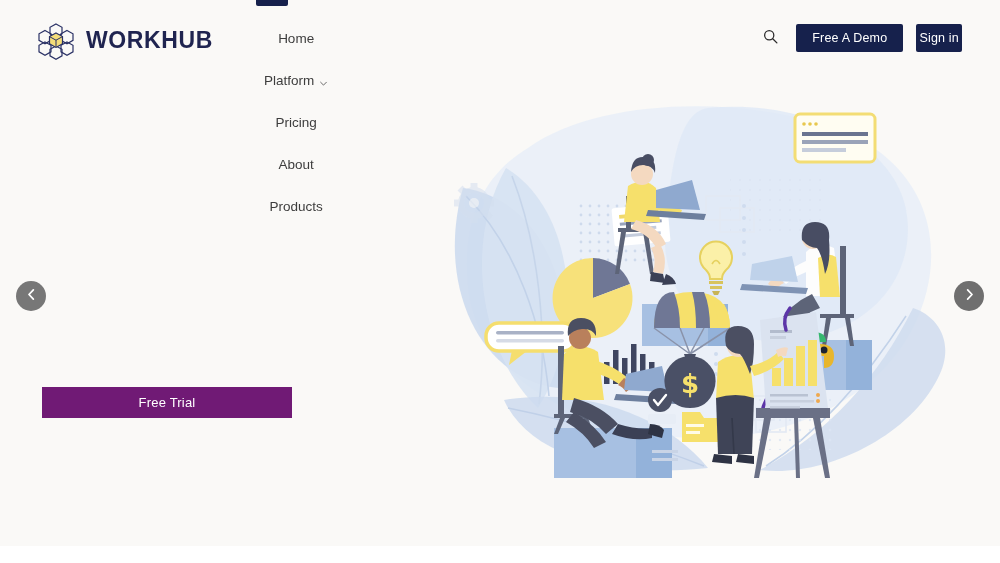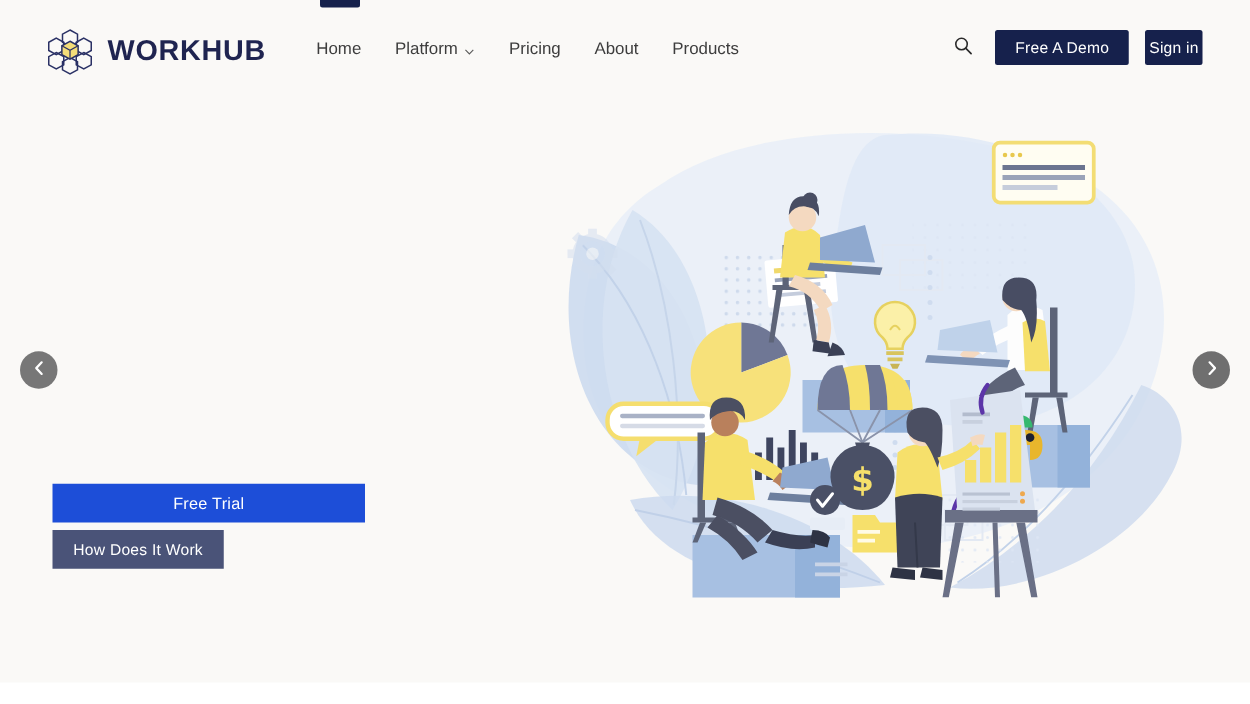--- a/index.html
+++ b/index.html
@@ -27,21 +27,21 @@
   .header {
     position: absolute; left: 0; top: 0; width: 1000px; height: 80px;
     display: flex; align-items: center;
   }
   .brand { position: absolute; left: 36px; top: 20px; display: flex; align-items: center; gap: 10px; }
   .brand-mark { width: 40px; height: 40px; }
   .brand-name {
     font-size: 23px; font-weight: bold; letter-spacing: .6px; color: #1f2450;
   }
 
-  .nav { position: absolute; left: 253px; top: 31px; display: flex; align-items: center; gap: 27px; }
+  .nav { position: absolute; left: 264px; top: 31px; display: flex; align-items: center; gap: 27px; flex-direction: column; }
   .nav a {
     font-size: 13.5px; color: #3d3d3d; text-decoration: none; white-space: nowrap;
     display: flex; align-items: center; gap: 5px;
   }
   .caret { display: inline-block; width: 9px; height: 9px; }
 
   .head-right { position: absolute; right: 38px; top: 24px; display: flex; align-items: center; gap: 13px; }
   .search-btn {
     width: 26px; height: 26px; display: flex; align-items: center; justify-content: center;
     background: none; border: none; cursor: pointer;
@@ -64,21 +64,21 @@
     margin-top: 15px; font-size: 16.5px; line-height: 24.5px;
     color: #7b7b7b; font-weight: 400; width: 345px;
   }
 
   .cta-wrap { position: absolute; left: 42px; top: 387px; }
   .btn-cta {
     display: block; border: none; cursor: pointer; color: #ffffff;
     font-family: "Liberation Sans", sans-serif; letter-spacing: .2px;
   }
   .btn-free {
-    width: 250px; height: 31px; background: #1d4ed8; font-size: 13px;
+    width: 250px; height: 31px; background: #701a75; font-size: 13px;
   }
   .btn-how {
     width: 137px; height: 31px; background: #4a5378; font-size: 12.5px; margin-top: 6px;
   }
 
   
   .carousel-arrow {
     position: absolute; top: 281px; width: 30px; height: 30px; border-radius: 50%;
     background: #777777; border: none; cursor: pointer;
     display: flex; align-items: center; justify-content: center;
@@ -150,21 +150,20 @@
         </span>
       </button>
       <button class="btn-nav">Free A Demo</button>
       <button class="btn-nav signin">Sign in</button>
     </div>
   </div>
 
 
   <div class="cta-wrap">
     <button class="btn-cta btn-free">Free Trial</button>
-    <button class="btn-cta btn-how">How Does It Work</button>
   </div>
 
   <button class="carousel-arrow prev">
     <span>
       <svg viewBox="0 0 14 14" width="13" height="13">
           <path d="M9 2 L4.3 7 L9 12" fill="none" stroke="#ffffff" stroke-width="1.9" stroke-linecap="round" stroke-linejoin="round"></path>
         </svg>
     </span>
   </button>
   <button class="carousel-arrow next">

